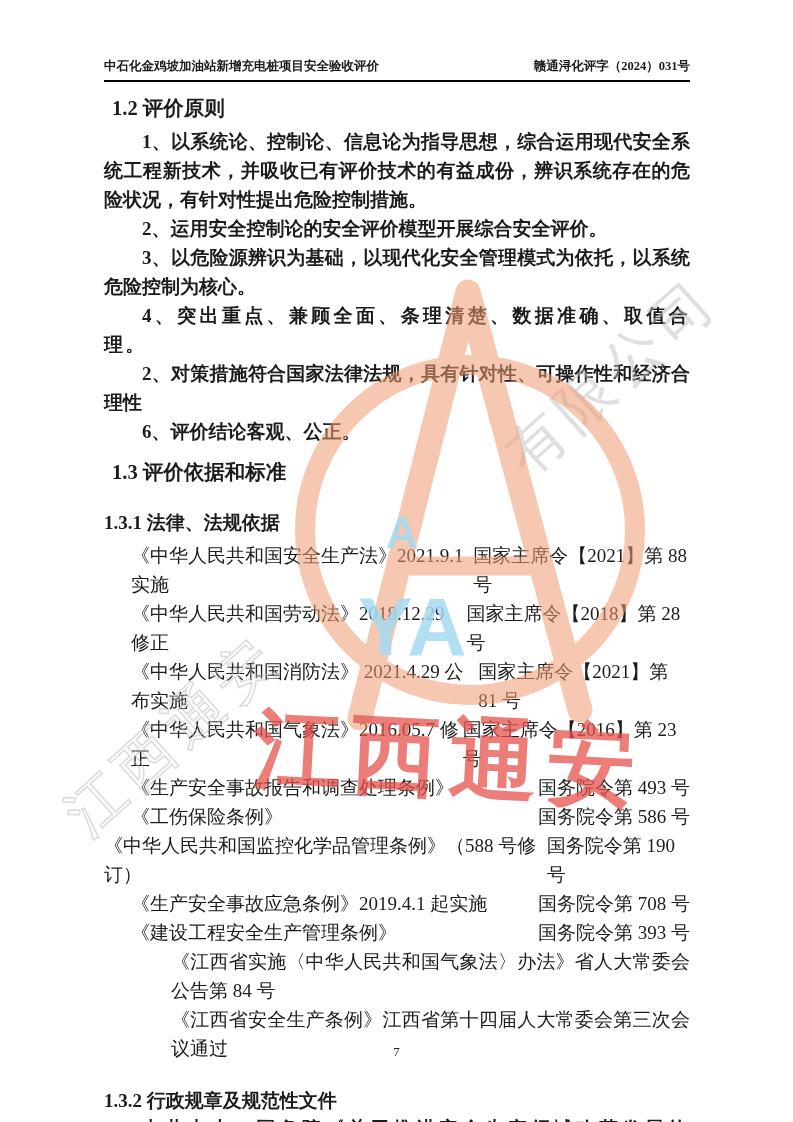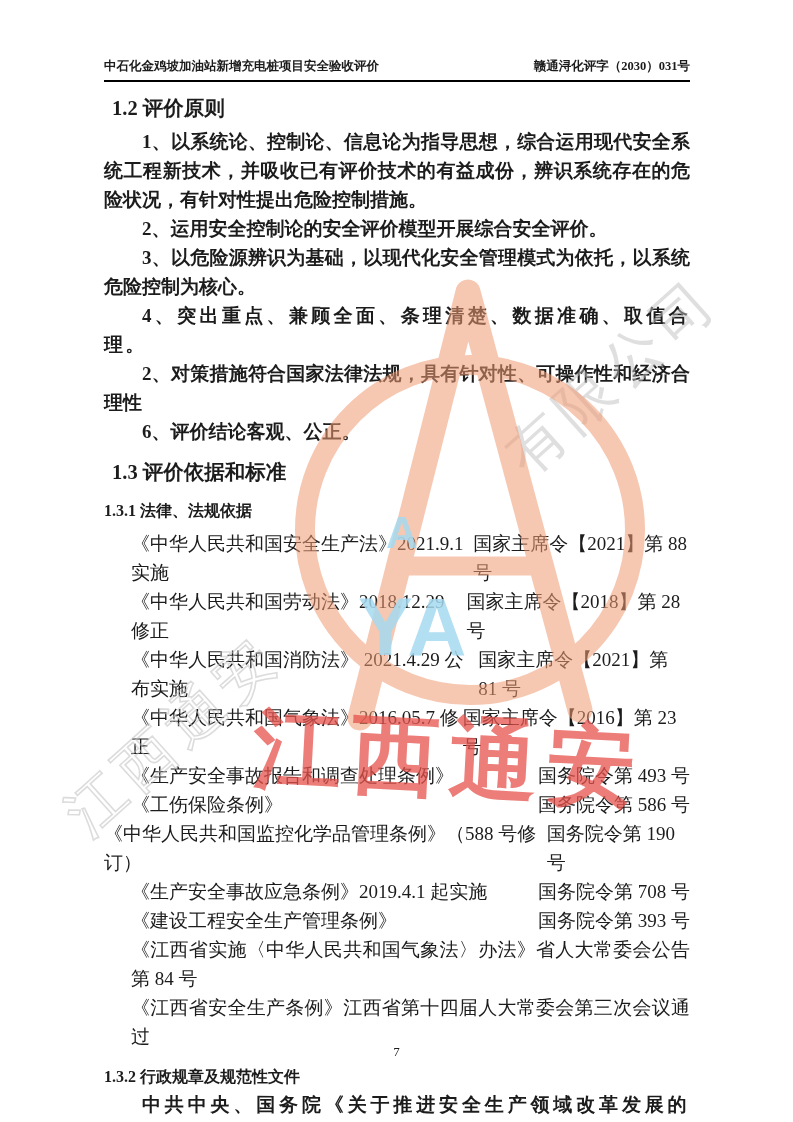--- a/index.html
+++ b/index.html
@@ -2,28 +2,28 @@
 <html><head>
 <meta charset="utf-8">
 <style>
   html,body{margin:0;padding:0;background:#e8e8e8;}
   .page{position:relative;width:793px;height:1122px;margin:0 auto;background:#ffffff;overflow:hidden;
         color:#1c1c1c;font-family:"Liberation Serif","DejaVu Serif",serif;}
   .content{position:absolute;left:104px;top:58px;width:586px;z-index:1;}
   .doc-header{display:flex;justify-content:space-between;align-items:flex-end;
               font-weight:bold;font-size:12.5px;padding-bottom:5px;border-bottom:2px solid #000;}
   .sec{font-size:20.5px;font-weight:bold;margin:13px 0 0 8px;line-height:26px;}
-  .sub{font-size:16px;font-weight:bold;margin:12px 0 0 0;line-height:27px;}
+  .sub{font-size:19px;font-weight:bold;margin:24px 0 0 0;line-height:27px;}
   .para{font-size:19px;line-height:29px;text-align:justify;text-indent:38px;margin:0;font-weight:bold;}
   .p-first{margin-top:6px;}
   .spread{letter-spacing:2.2px;}
   .wide{letter-spacing:3.4px;}
   .laws{margin-top:5px;}
   .law-row{display:flex;justify-content:space-between;font-size:19px;line-height:29px;padding-left:27px;}
-  .law-row.full{display:block;text-align:justify;}
+  .law-row.full{display:block;text-align:justify;margin-left:40px;}
   .law-row.no-indent{padding-left:0;}
   .footer{position:absolute;bottom:62px;left:0;width:100%;text-align:center;font-size:13px;z-index:1;}
   .watermark{position:absolute;left:0;top:0;z-index:2;pointer-events:none;}
   .wm-cjk{font-family:"Liberation Serif","DejaVu Serif",serif;}
 </style>
 </head>
 <body>
 
 <div class="page">
 
@@ -42,21 +42,21 @@
     <text x="386" y="548" font-size="44" font-weight="bold" opacity="0.85" font-family="Liberation Sans, sans-serif" fill="#a5daf0">A</text>
     <text x="358" y="655" font-size="82" font-weight="bold" opacity="0.85" letter-spacing="2" font-family="Liberation Sans, sans-serif" fill="#a5daf0">YA</text>
 
     <text x="252" y="778" transform="rotate(3 252 778)" font-size="88" font-weight="bold" letter-spacing="10" class="wm-cjk" opacity="0.75" fill="#e6524c">江西通安</text>
   </svg>
 
   <div class="content">
 
     <div class="doc-header">
       <span>中石化金鸡坡加油站新增充电桩项目安全验收评价</span>
-      <span>赣通浔化评字（2030）031号</span>
+      <span>赣通浔化评字（2024）031号</span>
     </div>
 
     <h2 class="sec">1.2 评价原则</h2>
 
     <p class="para p-first">1、以系统论、控制论、信息论为指导思想，综合运用现代安全系统工程新技术，并吸收已有评价技术的有益成份，辨识系统存在的危险状况，有针对性提出危险控制措施。</p>
     <p class="para">2、运用安全控制论的安全评价模型开展综合安全评价。</p>
     <p class="para">3、以危险源辨识为基础，以现代化安全管理模式为依托，以系统危险控制为核心。</p>
     <p class="para spread">4、突出重点、兼顾全面、条理清楚、数据准确、取值合理。</p>
     <p class="para">2、对策措施符合国家法律法规，具有针对性、可操作性和经济合理性</p>
     <p class="para">6、评价结论客观、公正。</p>

